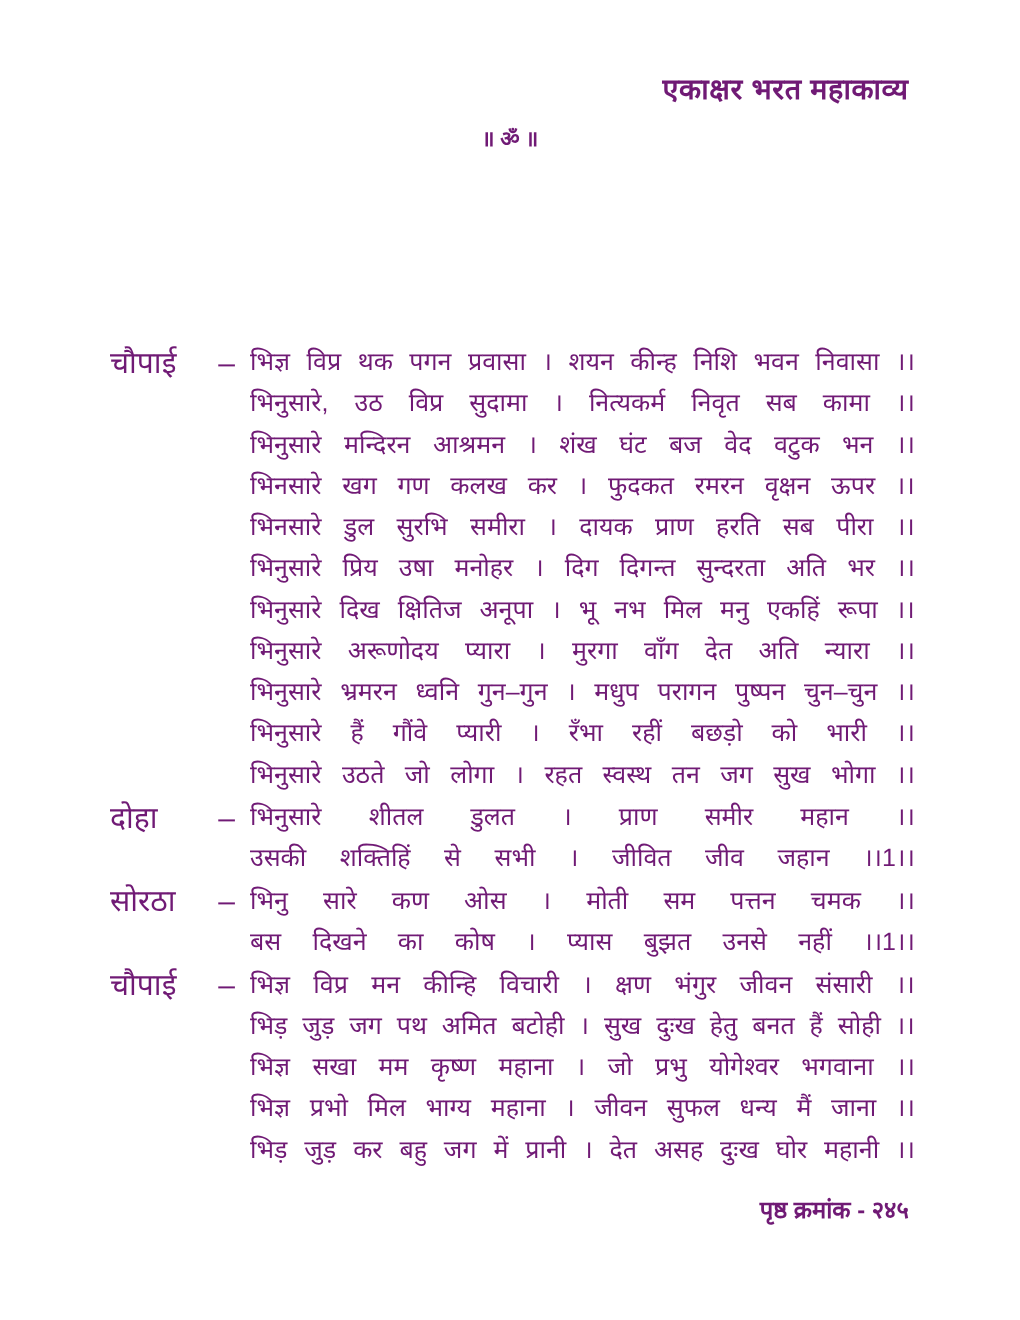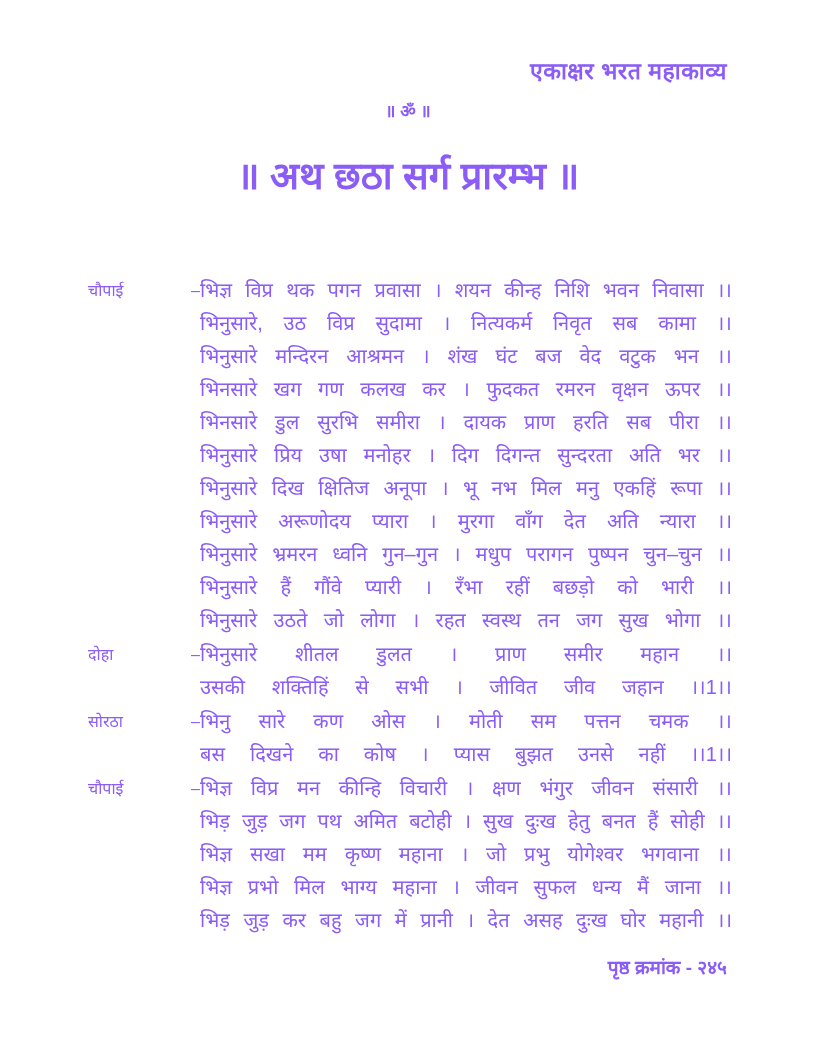--- a/index.html
+++ b/index.html
@@ -5,21 +5,21 @@
   html, body {
     margin: 0;
     padding: 0;
     background: #ffffff;
   }
   .page {
     position: relative;
     width: 816px;
     height: 1056px;
     background: #ffffff;
-    color: #8b5cf6;
+    color: #701a75;
     font-family: "Liberation Sans", "DejaVu Sans", sans-serif;
     overflow: hidden;
   }
   .header-title {
     position: absolute;
     top: 54px;
     right: 89px;
     font-size: 23px;
     font-weight: bold;
     letter-spacing: 0.5px;
@@ -55,23 +55,24 @@
     display: flex;
     align-items: flex-start;
   }
   .stanza + .stanza {
     margin-top: 1px;
   }
   .label-cell {
     flex: none;
     width: 112px;
     box-sizing: border-box;
+    padding-right: 12px;
     display: flex;
     justify-content: space-between;
-    font-size: 16px;
+    font-size: 24px;
     line-height: 33px;
   }
   .lines {
     flex: 1;
     min-width: 0;
   }
   .verse-line {
     font-size: 20px;
     line-height: 33px;
     text-align: justify;
@@ -94,21 +95,20 @@
 </style>
 </head>
 <body>
 
 <div class="page">
 
   <div class="header-title">एकाक्षर भरत महाकाव्य</div>
 
   <div class="om-line">॥ ॐ ॥</div>
 
-  <div class="main-title">॥ अथ छठा सर्ग प्रारम्भ ॥</div>
 
   <div class="stanzas">
 
     <div class="stanza">
       <div class="label-cell">
         <span>चौपाई</span>
         <span>–</span>
       </div>
       <div class="lines">
           <div class="verse-line">

